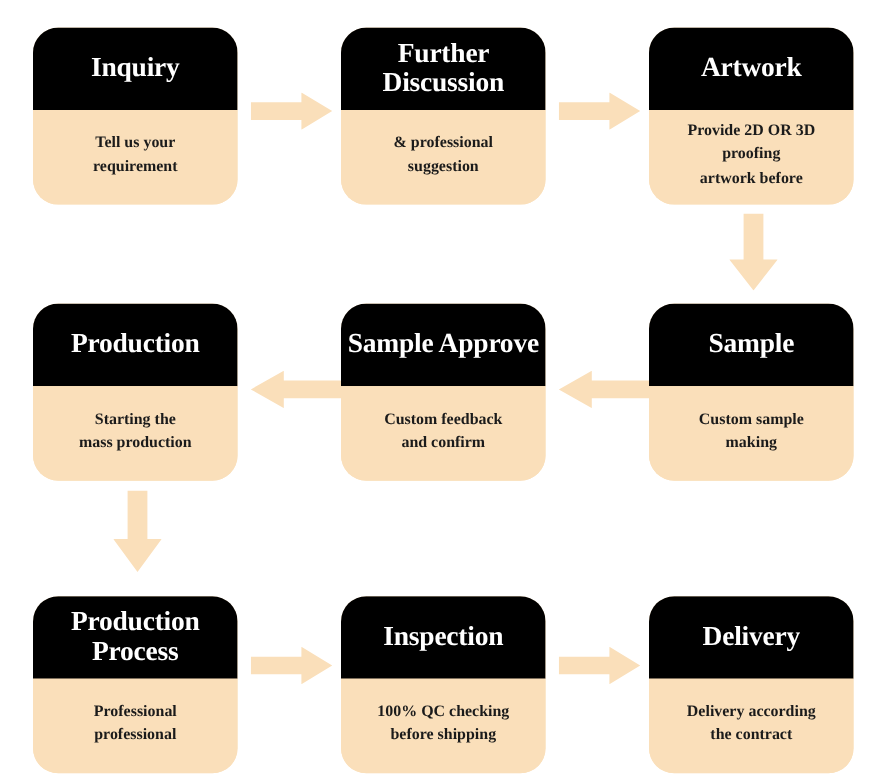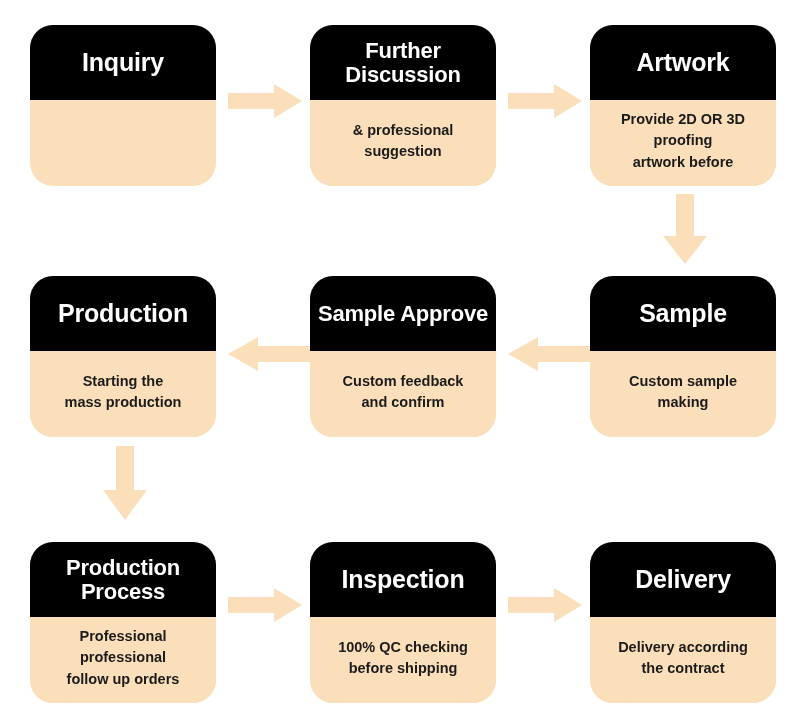--- a/index.html
+++ b/index.html
@@ -11,20 +11,21 @@
     width: 800px;
     height: 713px;
     font-family: "Liberation Sans", sans-serif;
     overflow: hidden;
     position: relative;
   }
   #canvas {
     position: relative;
     width: 800px;
     height: 713px;
+    font-family: Liberation Serif, serif;
   }
 
   
   .node {
     position: absolute;
     width: 186px;
     height: 161px;
     border-radius: 23px;
     overflow: hidden;
     background: #fadfba;
@@ -41,21 +42,21 @@
     justify-content: center;
     text-align: center;
     font-weight: bold;
     font-size: 25px;
     line-height: 1.05;
     letter-spacing: -0.2px;
     padding: 0 6px;
     box-sizing: border-box;
   }
   .node-head.two-line {
-    font-size: 22px;
+    font-size: 25px;
     line-height: 1.06;
   }
   .node-body {
     flex: 1 1 auto;
     background: #fadfba;
     color: #1b1b1b;
     display: flex;
     align-items: center;
     justify-content: center;
     text-align: center;
@@ -83,20 +84,26 @@
 </style>
 </head>
 <body>
 
 <div id="canvas">
 
   <div class="node r1 c1">
     <div class="node-head">
       <div><span>Inquiry</span></div>
     </div>
+    <div class="node-body">
+      <div>
+        <span>Tell us your</span>
+        <span>requirement</span>
+      </div>
+    </div>
   </div>
 
   <div class="arrow" style="left:228px; top:84px;">
     <svg width="74" height="34" viewBox="0 0 74 34" aria-hidden="true">
       <polygon points="0,9 46,9 46,0 74,17 46,34 46,25 0,25" fill="#fadfba"></polygon>
     </svg>
   </div>
 
   <div class="node r1 c2">
     <div class="node-head two-line">
@@ -199,21 +206,20 @@
     <div class="node-head two-line">
       <div>
         <span>Production</span>
         <span>Process</span>
       </div>
     </div>
     <div class="node-body">
       <div>
         <span>Professional</span>
         <span>professional</span>
-        <span>follow up orders</span>
       </div>
     </div>
   </div>
 
   <div class="arrow" style="left:228px; top:588px;">
     <svg width="74" height="34" viewBox="0 0 74 34" aria-hidden="true">
       <polygon points="0,9 46,9 46,0 74,17 46,34 46,25 0,25" fill="#fadfba"></polygon>
     </svg>
   </div>
 

